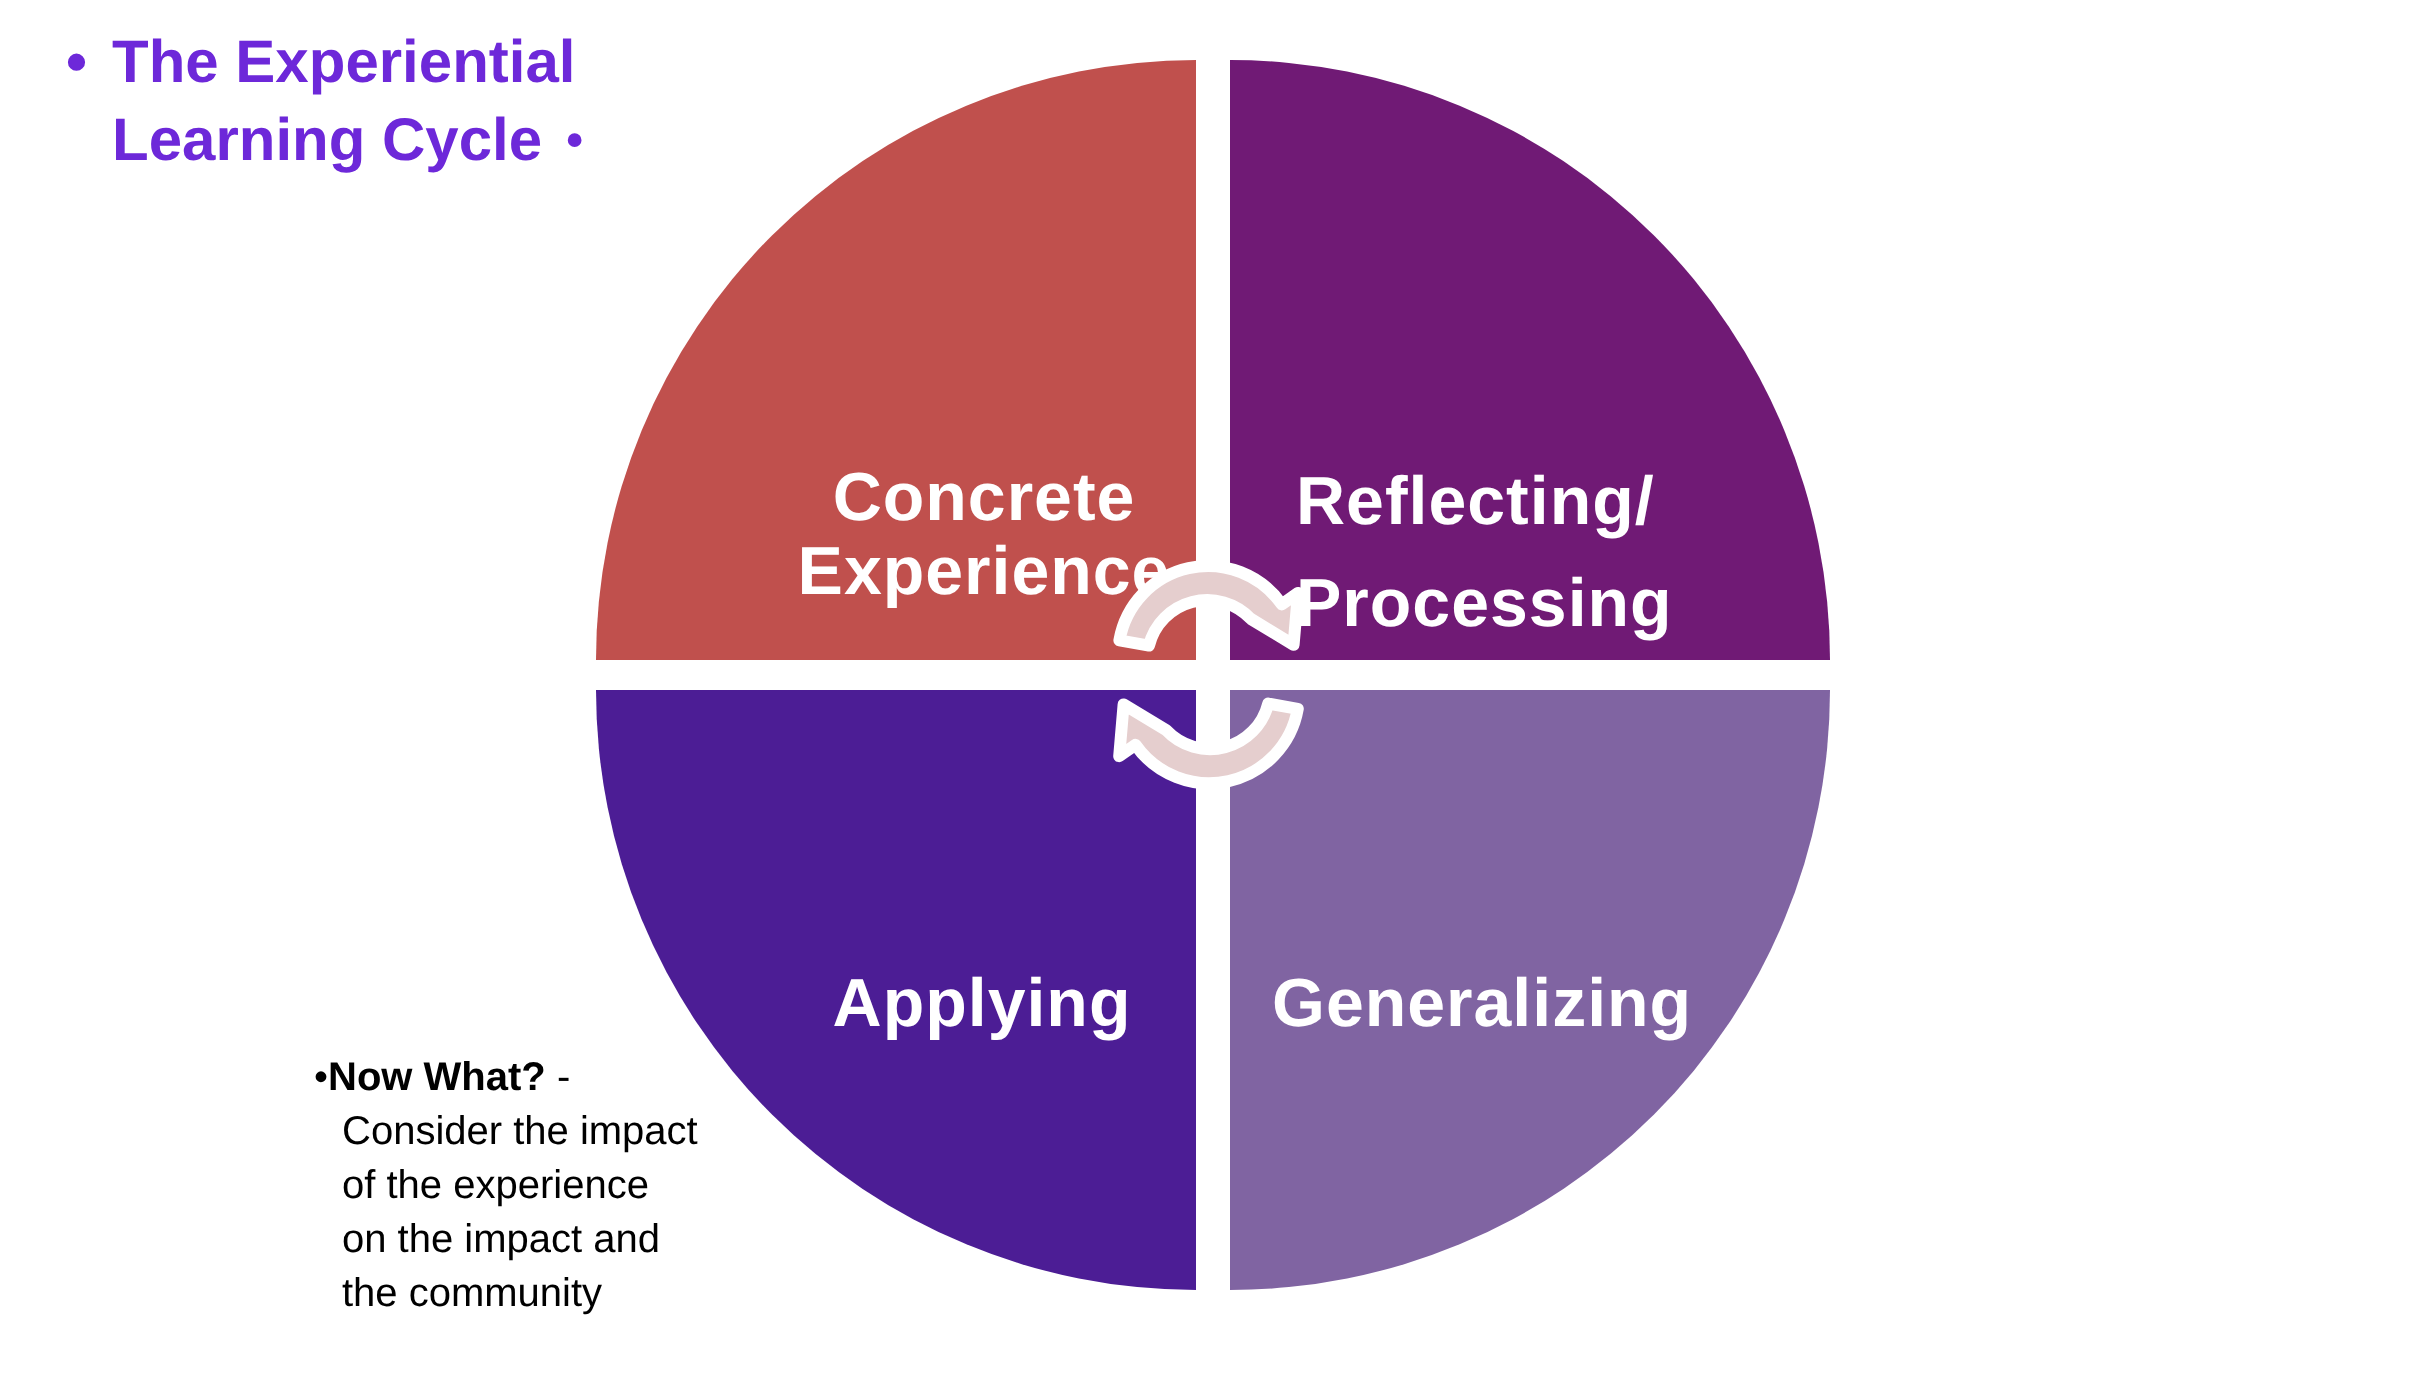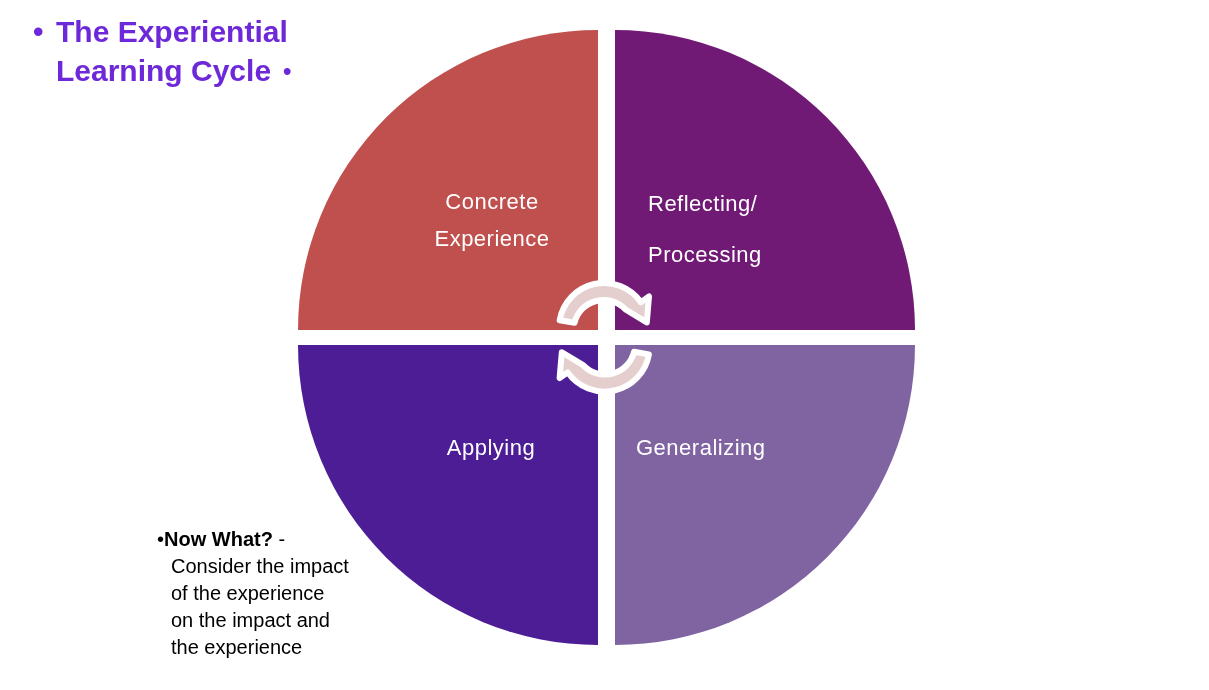--- a/index.html
+++ b/index.html
@@ -63,23 +63,24 @@
     border-radius: 0 0 0 100%;
   }
   #q-generalizing {
     left: 615px; top: 345px;
     background: #8064A2;
     border-radius: 0 0 100% 0;
   }
   .q-label {
     position: absolute;
     color: #ffffff;
-    font-size: 22px;
-    font-weight: normal;
+    font-size: 34px;
+    font-weight: bold;
     letter-spacing: 0.5px;
+    margin-top: 48px;
   }
   #q-concrete .q-label {
     left: 64px; top: 153px;
     width: 260px;
     text-align: center;
     line-height: 37px;
   }
   #q-reflecting .q-label {
     left: 33px; top: 148px;
     line-height: 51px;
@@ -167,17 +168,17 @@
         Z"></path>
     </g>
   </svg>
 
 
   <div class="note" id="note-now-what">
     <div><span>•</span><span class="lead">Now What?</span><span> -</span></div>
     <div class="cont">Consider the impact</div>
     <div class="cont">of the experience</div>
     <div class="cont">on the impact and</div>
-    <div class="cont">the experience</div>
+    <div class="cont">the community</div>
   </div>
 
 
 </div>
 
 </body></html>

